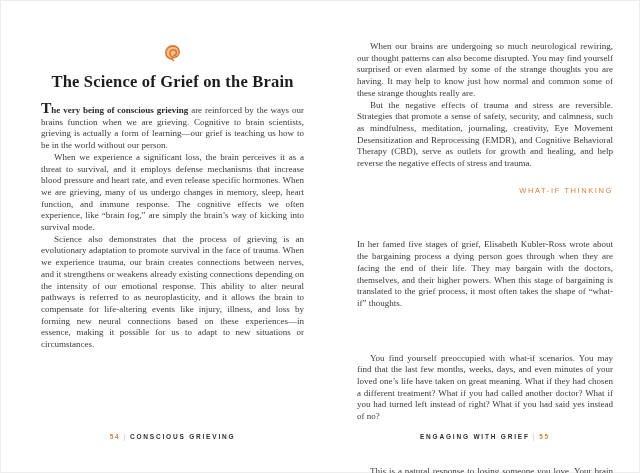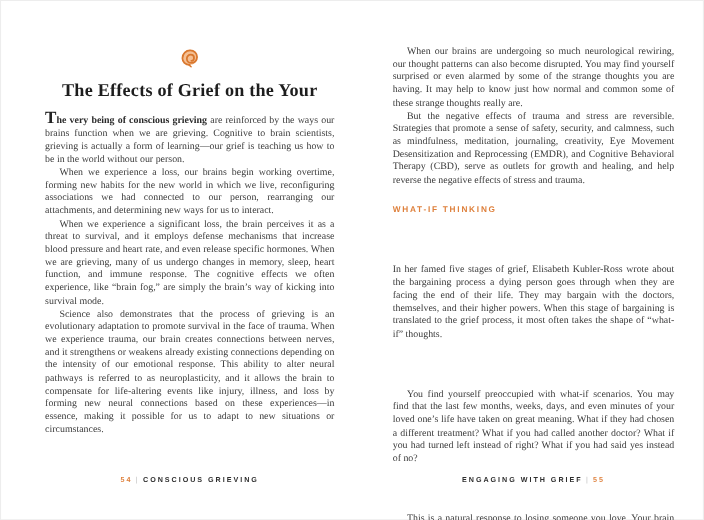--- a/index.html
+++ b/index.html
@@ -48,23 +48,23 @@
     line-height: 9px;
   }
   .opening .bold-lead { font-weight: bold; color: #2a2a2a; }
 
   .body-paragraphs p { text-indent: 13px; }
 
   .right-body { margin-top: 41px; }
   .right-top p { text-indent: 13px; }
 
   .section-heading {
-    text-align: left;
+    text-align: right;
     font-family: "Liberation Sans", sans-serif;
-    font-weight: bold;
+    font-weight: normal;
     font-size: 7.5px;
     letter-spacing: 1.6px;
     margin: 15px 0 24px 0;
   }
 
   .right-section p { text-indent: 13px; margin-top: 43px; }
   .right-section p:first-child { text-indent: 0; }
 
   .page-footer {
     position: absolute;
@@ -93,26 +93,25 @@
           <circle cx="10" cy="9.6" r="7.2" fill="#F5C094"></circle>
           <path d="M10,16.8 C5.6,16.8 3,13.6 3,10.4 C3,6.2 6.4,3 10.4,3
                    C14.4,3 17,6 17,9.4 C17,12.6 14.6,15 11.6,15
                    C9.2,15 7.2,13.2 7.2,10.9 C7.2,8.8 8.8,7.1 10.9,7.1
                    C12.8,7.1 14.1,8.5 14.1,10.2 C14.1,11.7 13,12.9 11.5,12.9" fill="none" stroke="#D9782F" stroke-width="1.7" stroke-linecap="round"></path>
           <path d="M9.2,16.8 L11.3,18.6" stroke="#D9782F" stroke-width="1.4" stroke-linecap="round"></path>
         </svg>
       </span>
     </div>
 
-    <h1 class="chapter-title">The Effects of Grief on the Your</h1>
+    <h1 class="chapter-title">The Science of Grief on the Brain</h1>
 
     <div class="body-text">
       <p class="opening"><span class="initial">T</span><span class="bold-lead">he very being of conscious grieving</span><span> are reinforced by the ways our brains function when we are grieving. Cognitive to brain scientists, grieving is actually a form of learning—our grief is teaching us how to be in the world without our person.</span></p>
       <div class="body-paragraphs">
-          <p>When we experience a loss, our brains begin working overtime, forming new habits for the new world in which we live, reconfiguring associations we had connected to our person, rearranging our attachments, and determining new ways for us to interact.</p>
           <p>When we experience a significant loss, the brain perceives it as a threat to survival, and it employs defense mechanisms that increase blood pressure and heart rate, and even release specific hormones. When we are grieving, many of us undergo changes in memory, sleep, heart function, and immune response. The cognitive effects we often experience, like “brain fog,” are simply the brain’s way of kicking into survival mode.</p>
           <p>Science also demonstrates that the process of grieving is an evolutionary adaptation to promote survival in the face of trauma. When we experience trauma, our brain creates connections between nerves, and it strengthens or weakens already existing connections depending on the intensity of our emotional response. This ability to alter neural pathways is referred to as neuroplasticity, and it allows the brain to compensate for life-altering events like injury, illness, and loss by forming new neural connections based on these experiences—in essence, making it possible for us to adapt to new situations or circumstances.</p>
         </div>
     </div>
 
     <div class="page-footer">
       <span style="color:#DE7F3A">54</span><span class="footer-sep">|</span><span>CONSCIOUS GRIEVING</span>
     </div>
   </div>
 

